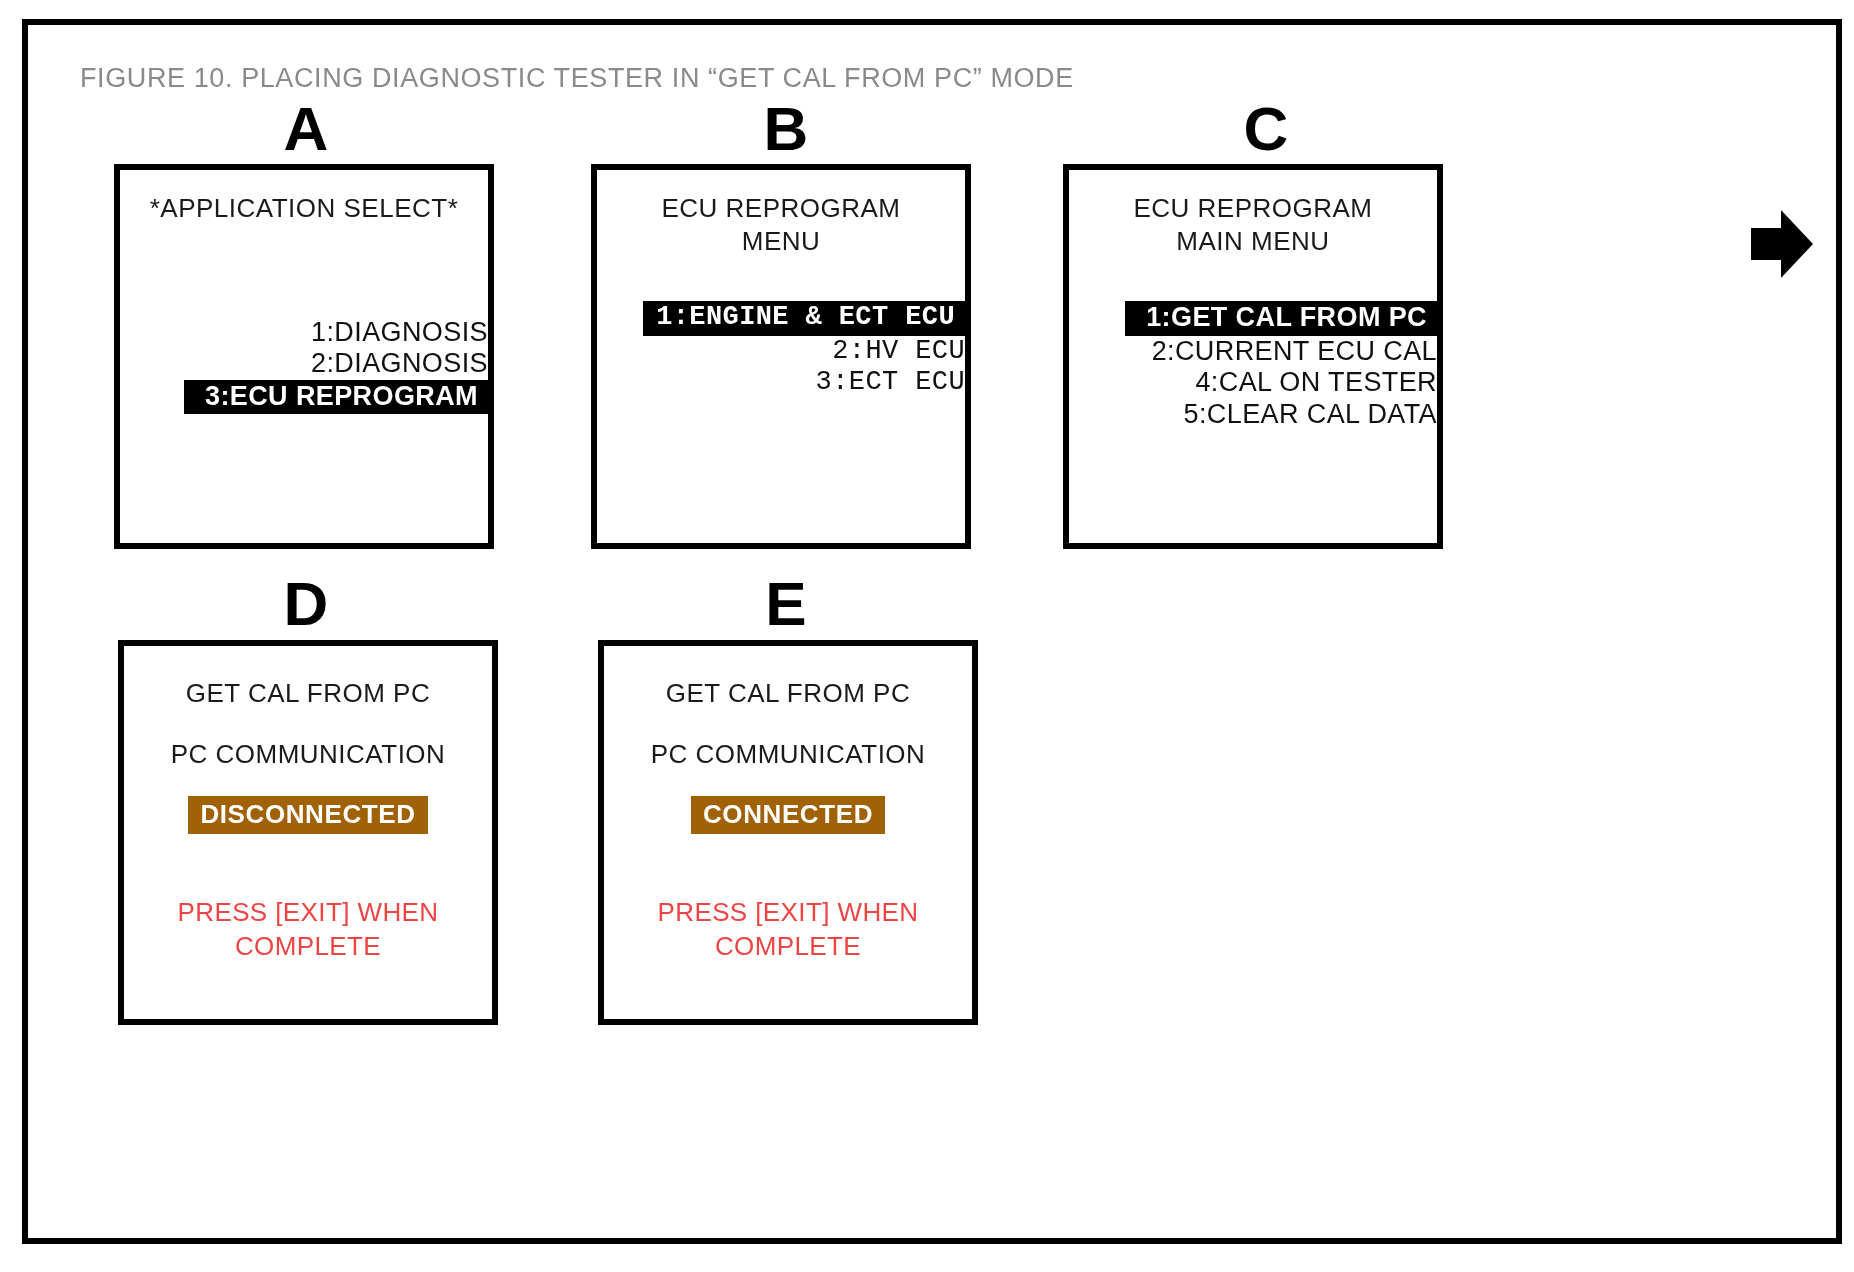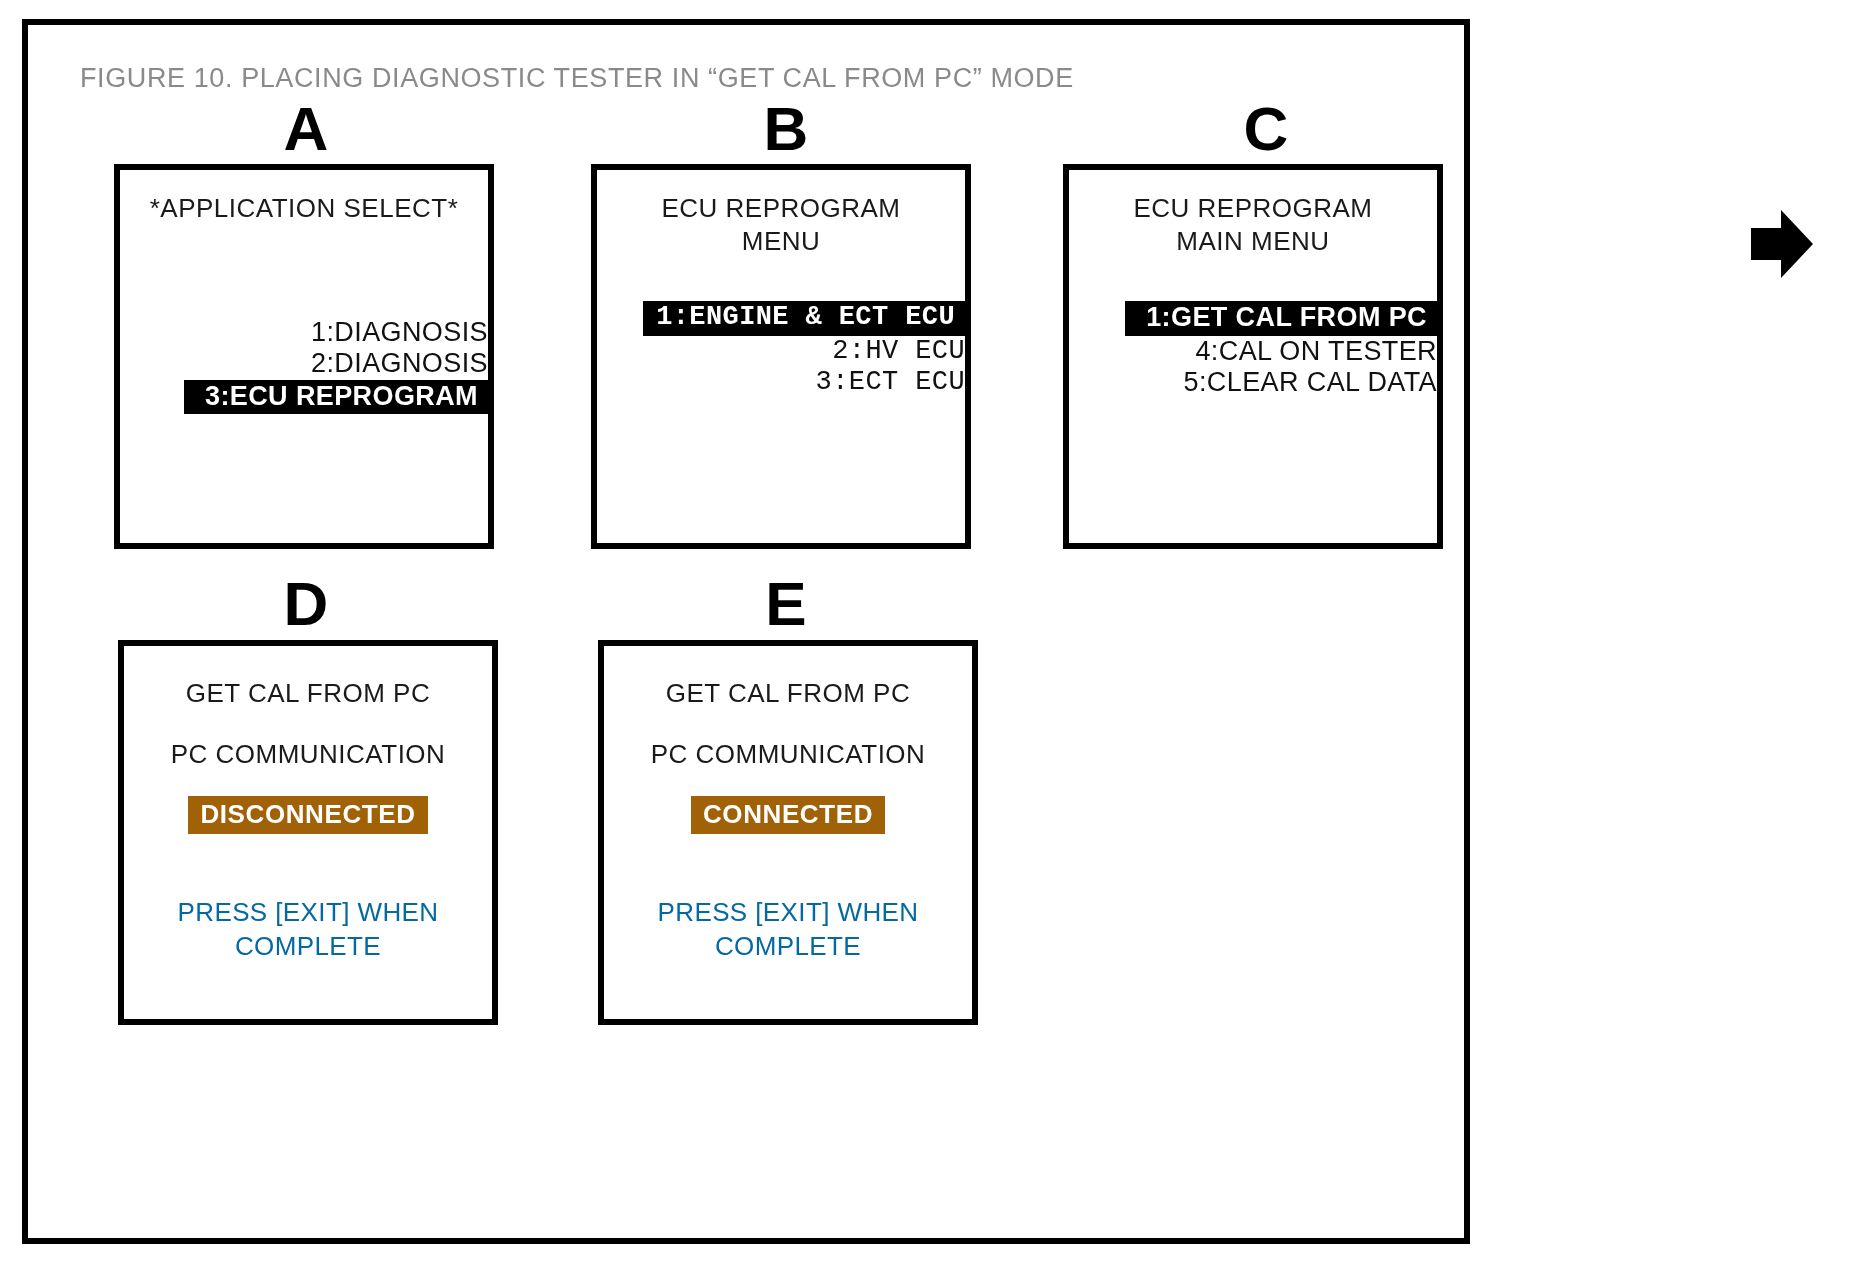--- a/index.html
+++ b/index.html
@@ -15,21 +15,21 @@
     width: 1854px;
     height: 1272px;
     background: #ffffff;
     overflow: hidden;
   }
   
   #figure-frame {
     position: absolute;
     left: 22px;
     top: 19px;
-    width: 1448px;
+    width: 1820px;
     height: 1225px;
     border: 6px solid #000000;
     box-sizing: border-box;
     background: #ffffff;
   }
   #figure-title {
     position: absolute;
     left: 52px;
     top: 38px;
     font-size: 27px;
@@ -101,21 +101,21 @@
     color: #ffffff;
     font-weight: bold;
     font-size: 26px;
     letter-spacing: 0.6px;
     padding: 3px 12px 4px 12px;
   }
   .footer-msg {
     text-align: center;
     font-size: 26px;
     letter-spacing: 0.4px;
-    color: #0369a1;
+    color: #ef4444;
     line-height: 1.3;
     white-space: pre-line;
   }
   
   .arrow-icon {
     position: absolute;
   }
   .arrow-icon svg { display: block; }
 </style>
 </head>
@@ -188,20 +188,25 @@
 
     <div class="panel-letter" style="left:1198px; top:73px;">C</div>
 
     <div class="screen" style="left:1035px; top:139px; width:380px; height:385px;">
       <div class="screen-title" style="margin-top:22px;">ECU REPROGRAM
 MAIN MENU</div>
       <ul class="menu-list" style="margin-top:44px; padding-left:20px;">
         <li>
           <span class="menu-item selected">
             <span class="num">1:</span><span>GET CAL FROM PC</span>
+          </span>
+        </li>
+        <li>
+          <span class="menu-item">
+            <span class="num">2:</span><span>CURRENT ECU CAL</span>
           </span>
         </li>
         <li>
           <span class="menu-item">
             <span class="num">4:</span><span>CAL ON TESTER</span>
           </span>
         </li>
         <li>
           <span class="menu-item">
             <span class="num">5:</span><span>CLEAR CAL DATA</span>

